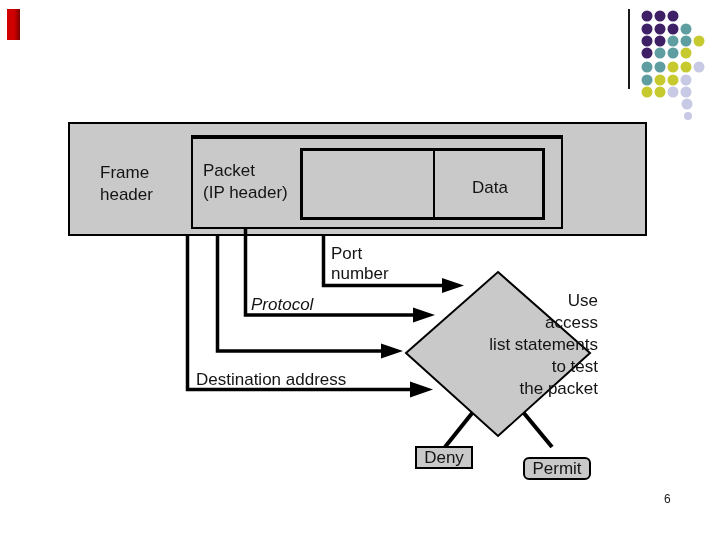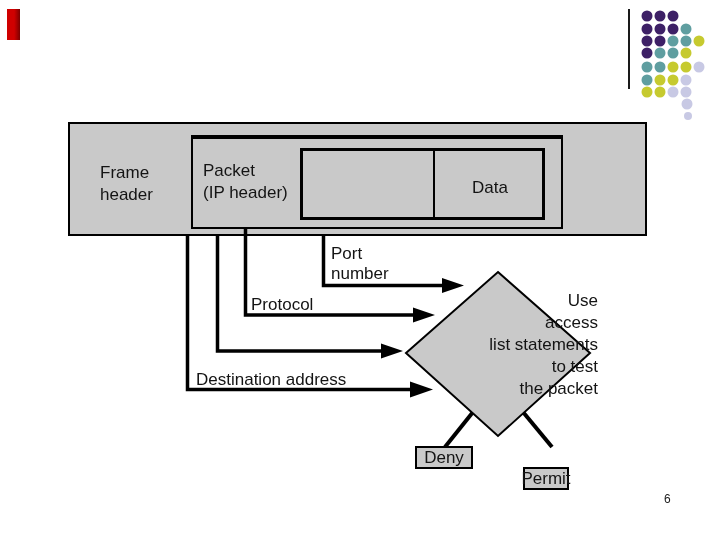--- a/index.html
+++ b/index.html
@@ -18,29 +18,29 @@
   .packet-box{left:191px;top:135px;width:372px;height:94px;border-top-width:4px;}
   .segment-box{left:300px;top:148px;width:245px;height:72px;border-width:3px;}
   .cell-divider{position:absolute;left:130px;top:0;width:2px;height:100%;background:#000;}
   
   .lbl{position:absolute;font-size:17px;line-height:22px;white-space:pre-line;}
   .lbl-frame{left:100px;top:162px;}
   .lbl-packet{left:203px;top:160px;}
   .lbl-segment{left:317px;top:150px;}
   .lbl-data{left:435px;top:177px;width:110px;text-align:center;}
   .lbl-port{left:331px;top:244px;line-height:20px;}
-  .lbl-protocol{left:251px;top:294px;}
+  .lbl-protocol{left:251px;top:294px;font-style:italic;}
   .lbl-source{left:221px;top:330px;}
   .lbl-destination{left:196px;top:369px;}
   .lbl-decision{left:398px;top:290px;width:200px;text-align:right;}
   
   .result-box{position:absolute;background:#c9c9c9;border:2px solid #000;box-sizing:border-box;
     display:flex;align-items:center;justify-content:center;font-size:17px;}
   .deny-box{left:415px;top:446px;width:58px;height:23px;}
-  .permit-box{left:523px;top:467px;width:46px;height:23px;}
+  .permit-box{left:523px;top:457px;width:68px;height:23px;border-radius:6px;}
   .page-number{position:absolute;left:664px;top:492px;font-size:12px;color:#1a1a1a;}
   svg.overlay{position:absolute;left:0;top:0;}
 </style>
 </head>
 <body>
 
 <div class="slide">
 
   <div class="red-accent"></div>
   <div class="deco-line"></div>

